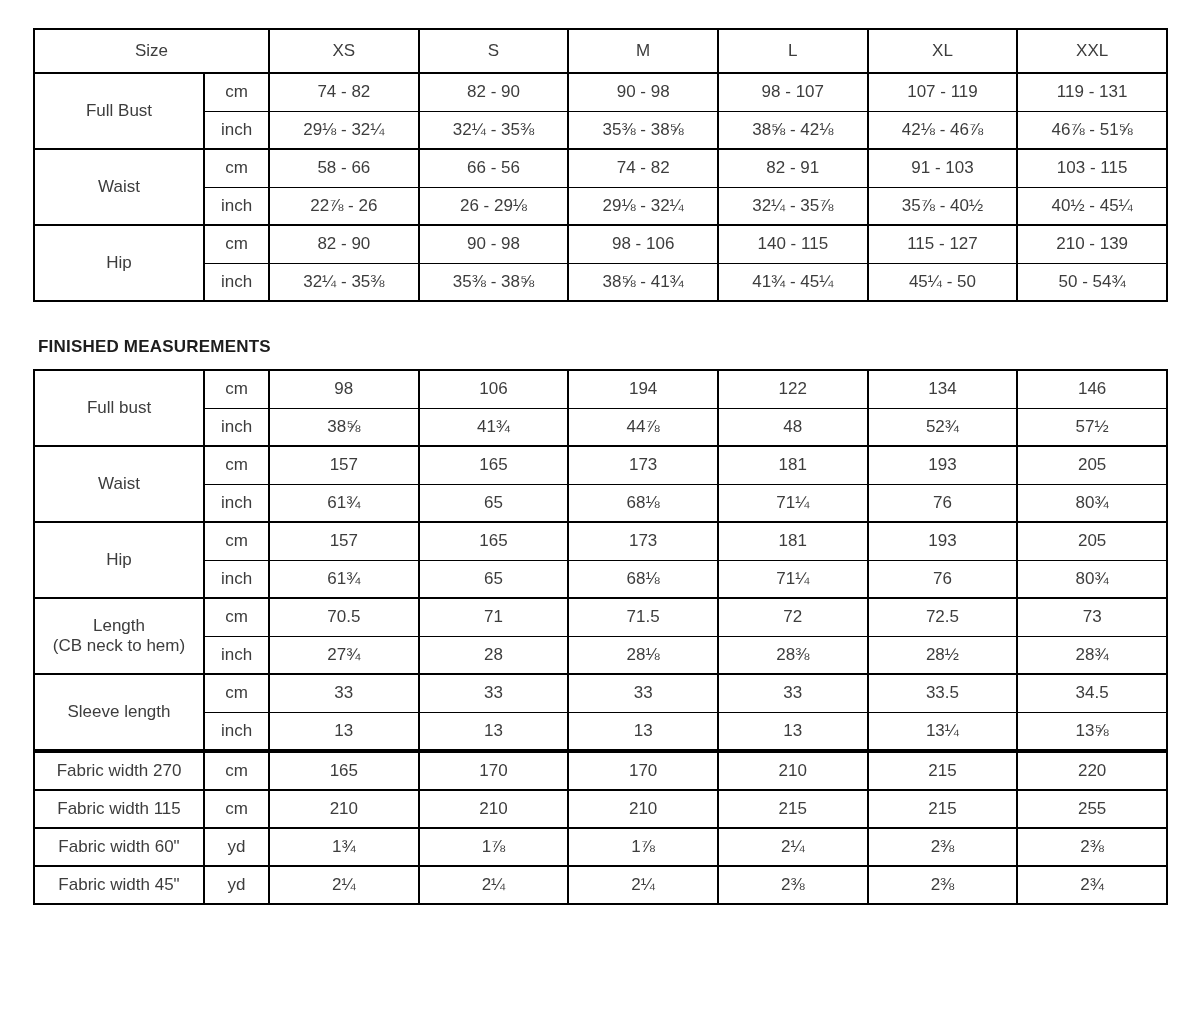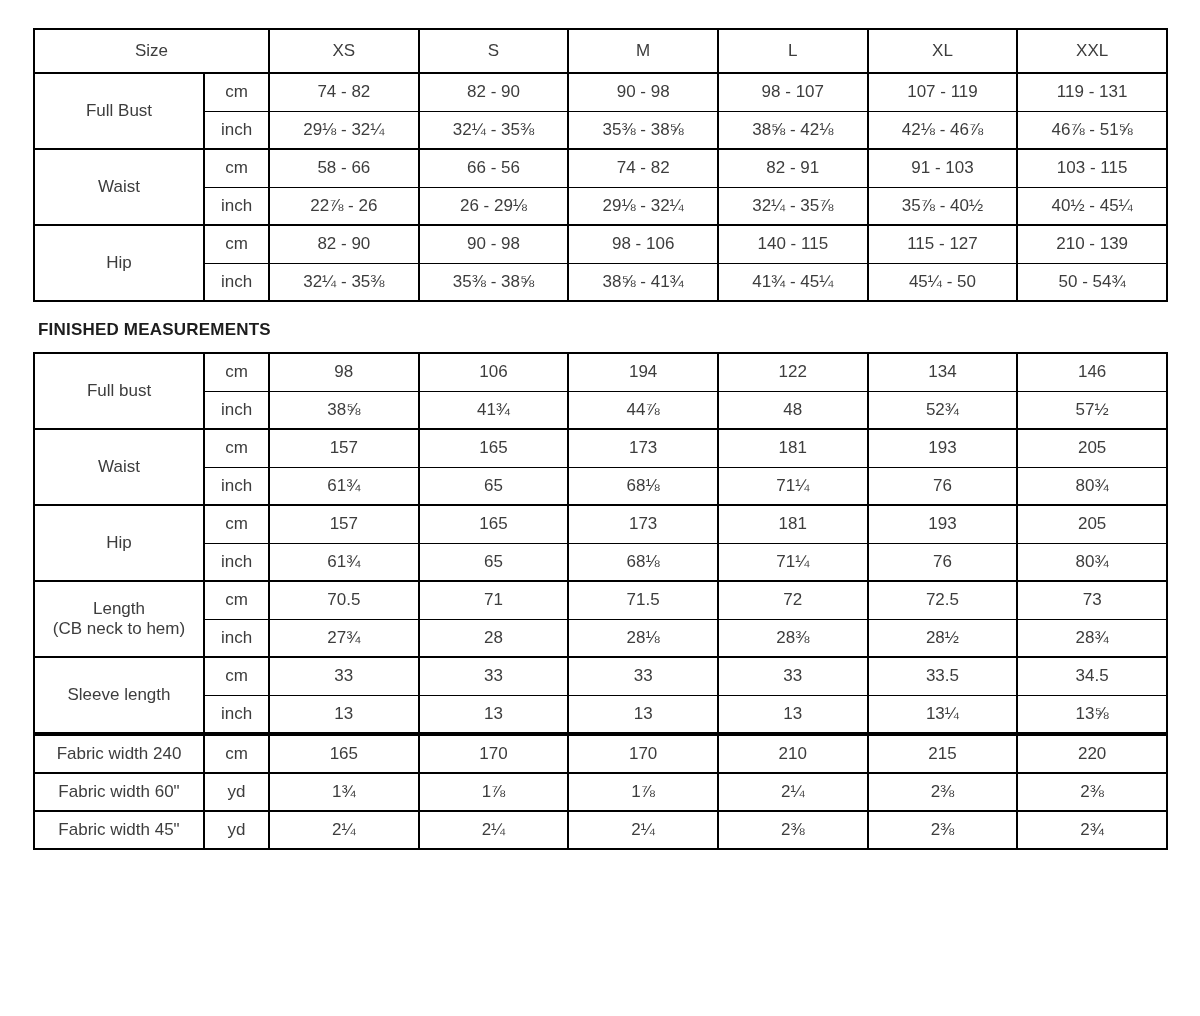--- a/index.html
+++ b/index.html
@@ -14,21 +14,21 @@
   }
   h2.sec {
     font-family: "Liberation Sans", "DejaVu Sans", sans-serif;
     font-size: 17px;
     font-weight: bold;
     line-height: 1.25;
     color: #1d1d1d;
     letter-spacing: 0.2px;
     margin: 0 0 12px 5px;
   }
-  h2.sec2 { margin-top: 17px; }
+  h2.sec2 { margin-top: 34px; }
   table.t {
     border-collapse: collapse;
     table-layout: fixed;
     width: 1135px;
   }
   table.t td {
     border: 2px solid #000000;
     text-align: center;
     vertical-align: middle;
     font-size: 17px;
@@ -233,28 +233,38 @@
   </table>
 
   <table class="t">
     <colgroup>
       <col style="width:170px">
         <col style="width:65px">
         <col span="6">
     </colgroup>
     <tbody id="fabric-requirements-body">
         <tr>
-          <td class="label" rowspan="1">Fabric width 240</td>
+          <td class="label" rowspan="1">Fabric width 270</td>
           <td class="unit">cm</td>
           <td class="val">165</td>
           <td class="val">170</td>
           <td class="val">170</td>
           <td class="val">210</td>
           <td class="val">215</td>
           <td class="val">220</td>
+        </tr>
+        <tr>
+          <td class="label" rowspan="1">Fabric width 115</td>
+          <td class="unit">cm</td>
+          <td class="val">210</td>
+          <td class="val">210</td>
+          <td class="val">210</td>
+          <td class="val">215</td>
+          <td class="val">215</td>
+          <td class="val">255</td>
         </tr>
         <tr>
           <td class="label" rowspan="1">Fabric width 60"</td>
           <td class="unit">yd</td>
           <td class="val">1¾</td>
           <td class="val">1⅞</td>
           <td class="val">1⅞</td>
           <td class="val">2¼</td>
           <td class="val">2⅜</td>
           <td class="val">2⅜</td>

